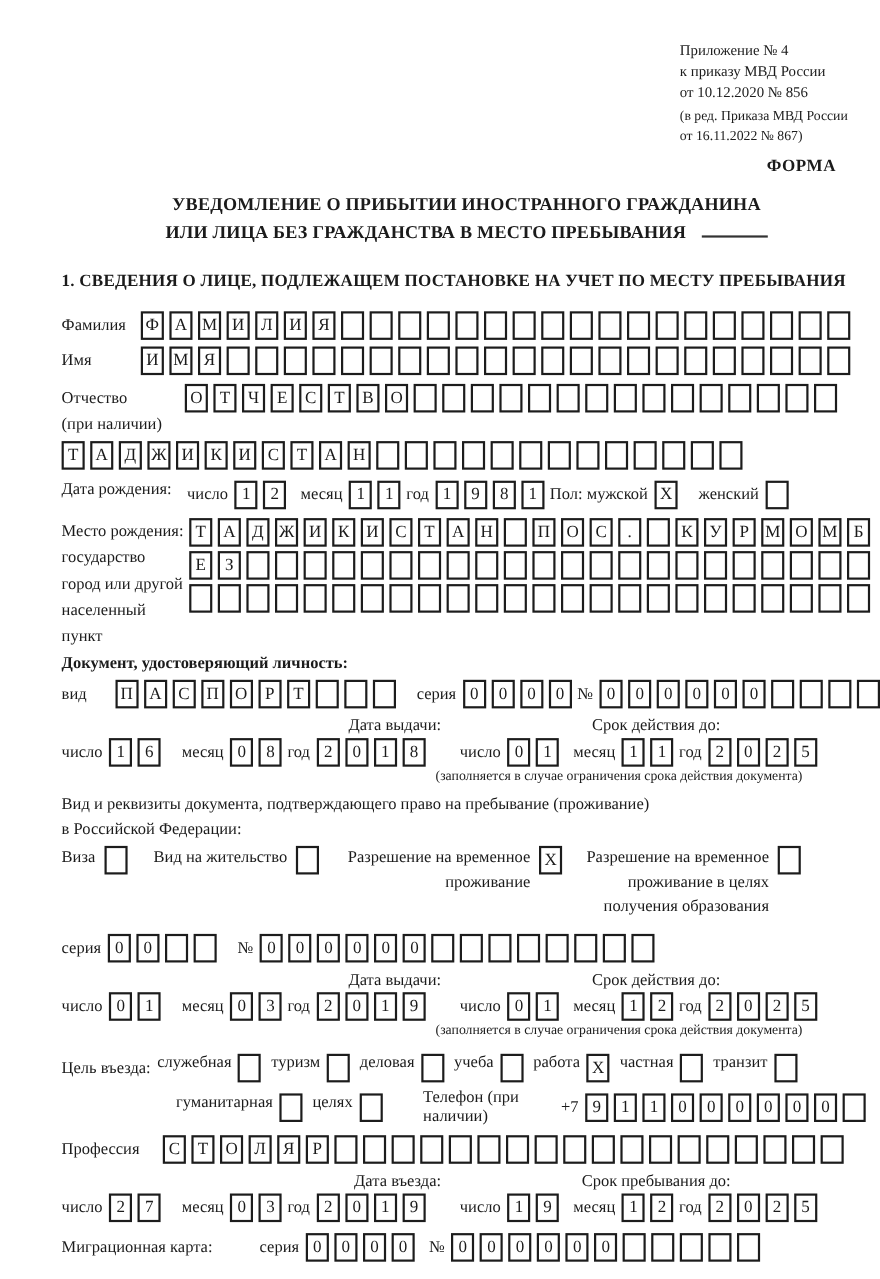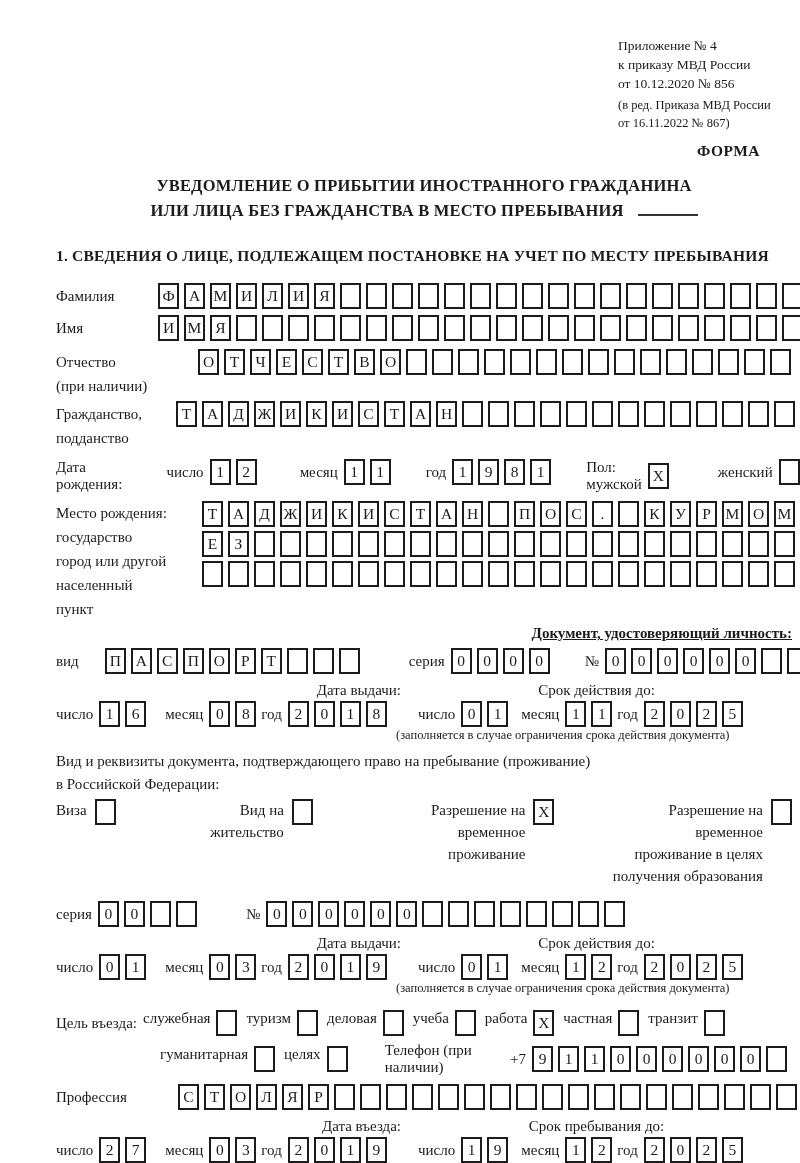--- a/index.html
+++ b/index.html
@@ -11,33 +11,33 @@
     padding:36px 8px 10px 56px;
     overflow:hidden;
   }
   .annex { margin-left:562px; width:190px; font-size:13.5px; line-height:19px; }
   .annex .note { font-size:12.5px; line-height:18px; margin-top:3px; }
   .forma { text-align:right; padding-right:32px; font-weight:bold; font-size:15.5px; margin-top:10px; letter-spacing:.5px; }
   .title { text-align:center; font-weight:bold; font-size:16.5px; line-height:25px; margin-top:13px; letter-spacing:.2px; }
   .blank-line { display:inline-block; width:60px; border-bottom:2.5px solid #333; height:14px; margin-left:14px; }
   .section { font-weight:bold; font-size:15.5px; margin-top:24px; letter-spacing:.2px; }
 
-  .row { display:flex; align-items:flex-start;gap:30px; }
+  .row { display:flex; align-items:flex-start; }
   .lbl { line-height:26px; flex-shrink:0; }
   .lbl .sub { line-height:22px; }
   .cells { display:inline-flex; flex-wrap:nowrap; }
   .cell {
     display:inline-block; width:21px; height:26px;
     border:2px solid #1c1c1c; margin-right:5px;
     text-align:center; font-size:15.5px; line-height:22px; flex-shrink:0;
   }
   .mt4{margin-top:4px}.mt6{margin-top:6px}.mt8{margin-top:8px}.mt10{margin-top:10px}.mt14{margin-top:14px}.mt18{margin-top:18px}
 
   .stack .cells { margin-bottom:4px; }
-  .center-bold { text-align:right; font-weight:bold; margin-top:4px;text-decoration:underline; }
+  .center-bold { text-align:left; font-weight:bold; margin-top:4px; }
 
   .dhdr { display:flex; margin-top:8px; }
   .dhdr .l { width:345px; text-align:right; }
   .dhdr .r { flex:1; text-align:center; }
   .dflds { display:flex; margin-top:2px; }
   .dflds .l { width:345px; display:flex; align-items:center; }
   .dflds .r { flex:1; display:flex; align-items:center; padding-left:17px; }
   .fld { display:inline-flex; align-items:center; }
   .fld .t { margin-right:6px; }
   .gap8 { margin-left:8px; } .gap14 { margin-left:14px; } .gap22 { margin-left:22px; }
@@ -161,24 +161,20 @@
       <span class="cell"></span>
       <span class="cell"></span>
       <span class="cell"></span>
       <span class="cell"></span>
       <span class="cell"></span>
       <span class="cell"></span>
     </div>
 </div>
 
 <div class="row mt4">
-  <div class="lbl" style="width:90px">
-    <div>Гражданство,</div>
-    <div class="sub">подданство</div>
-  </div>
   <div class="cells">
       <span class="cell">Т</span>
       <span class="cell">А</span>
       <span class="cell">Д</span>
       <span class="cell">Ж</span>
       <span class="cell">И</span>
       <span class="cell">К</span>
       <span class="cell">И</span>
       <span class="cell">С</span>
       <span class="cell">Т</span>

